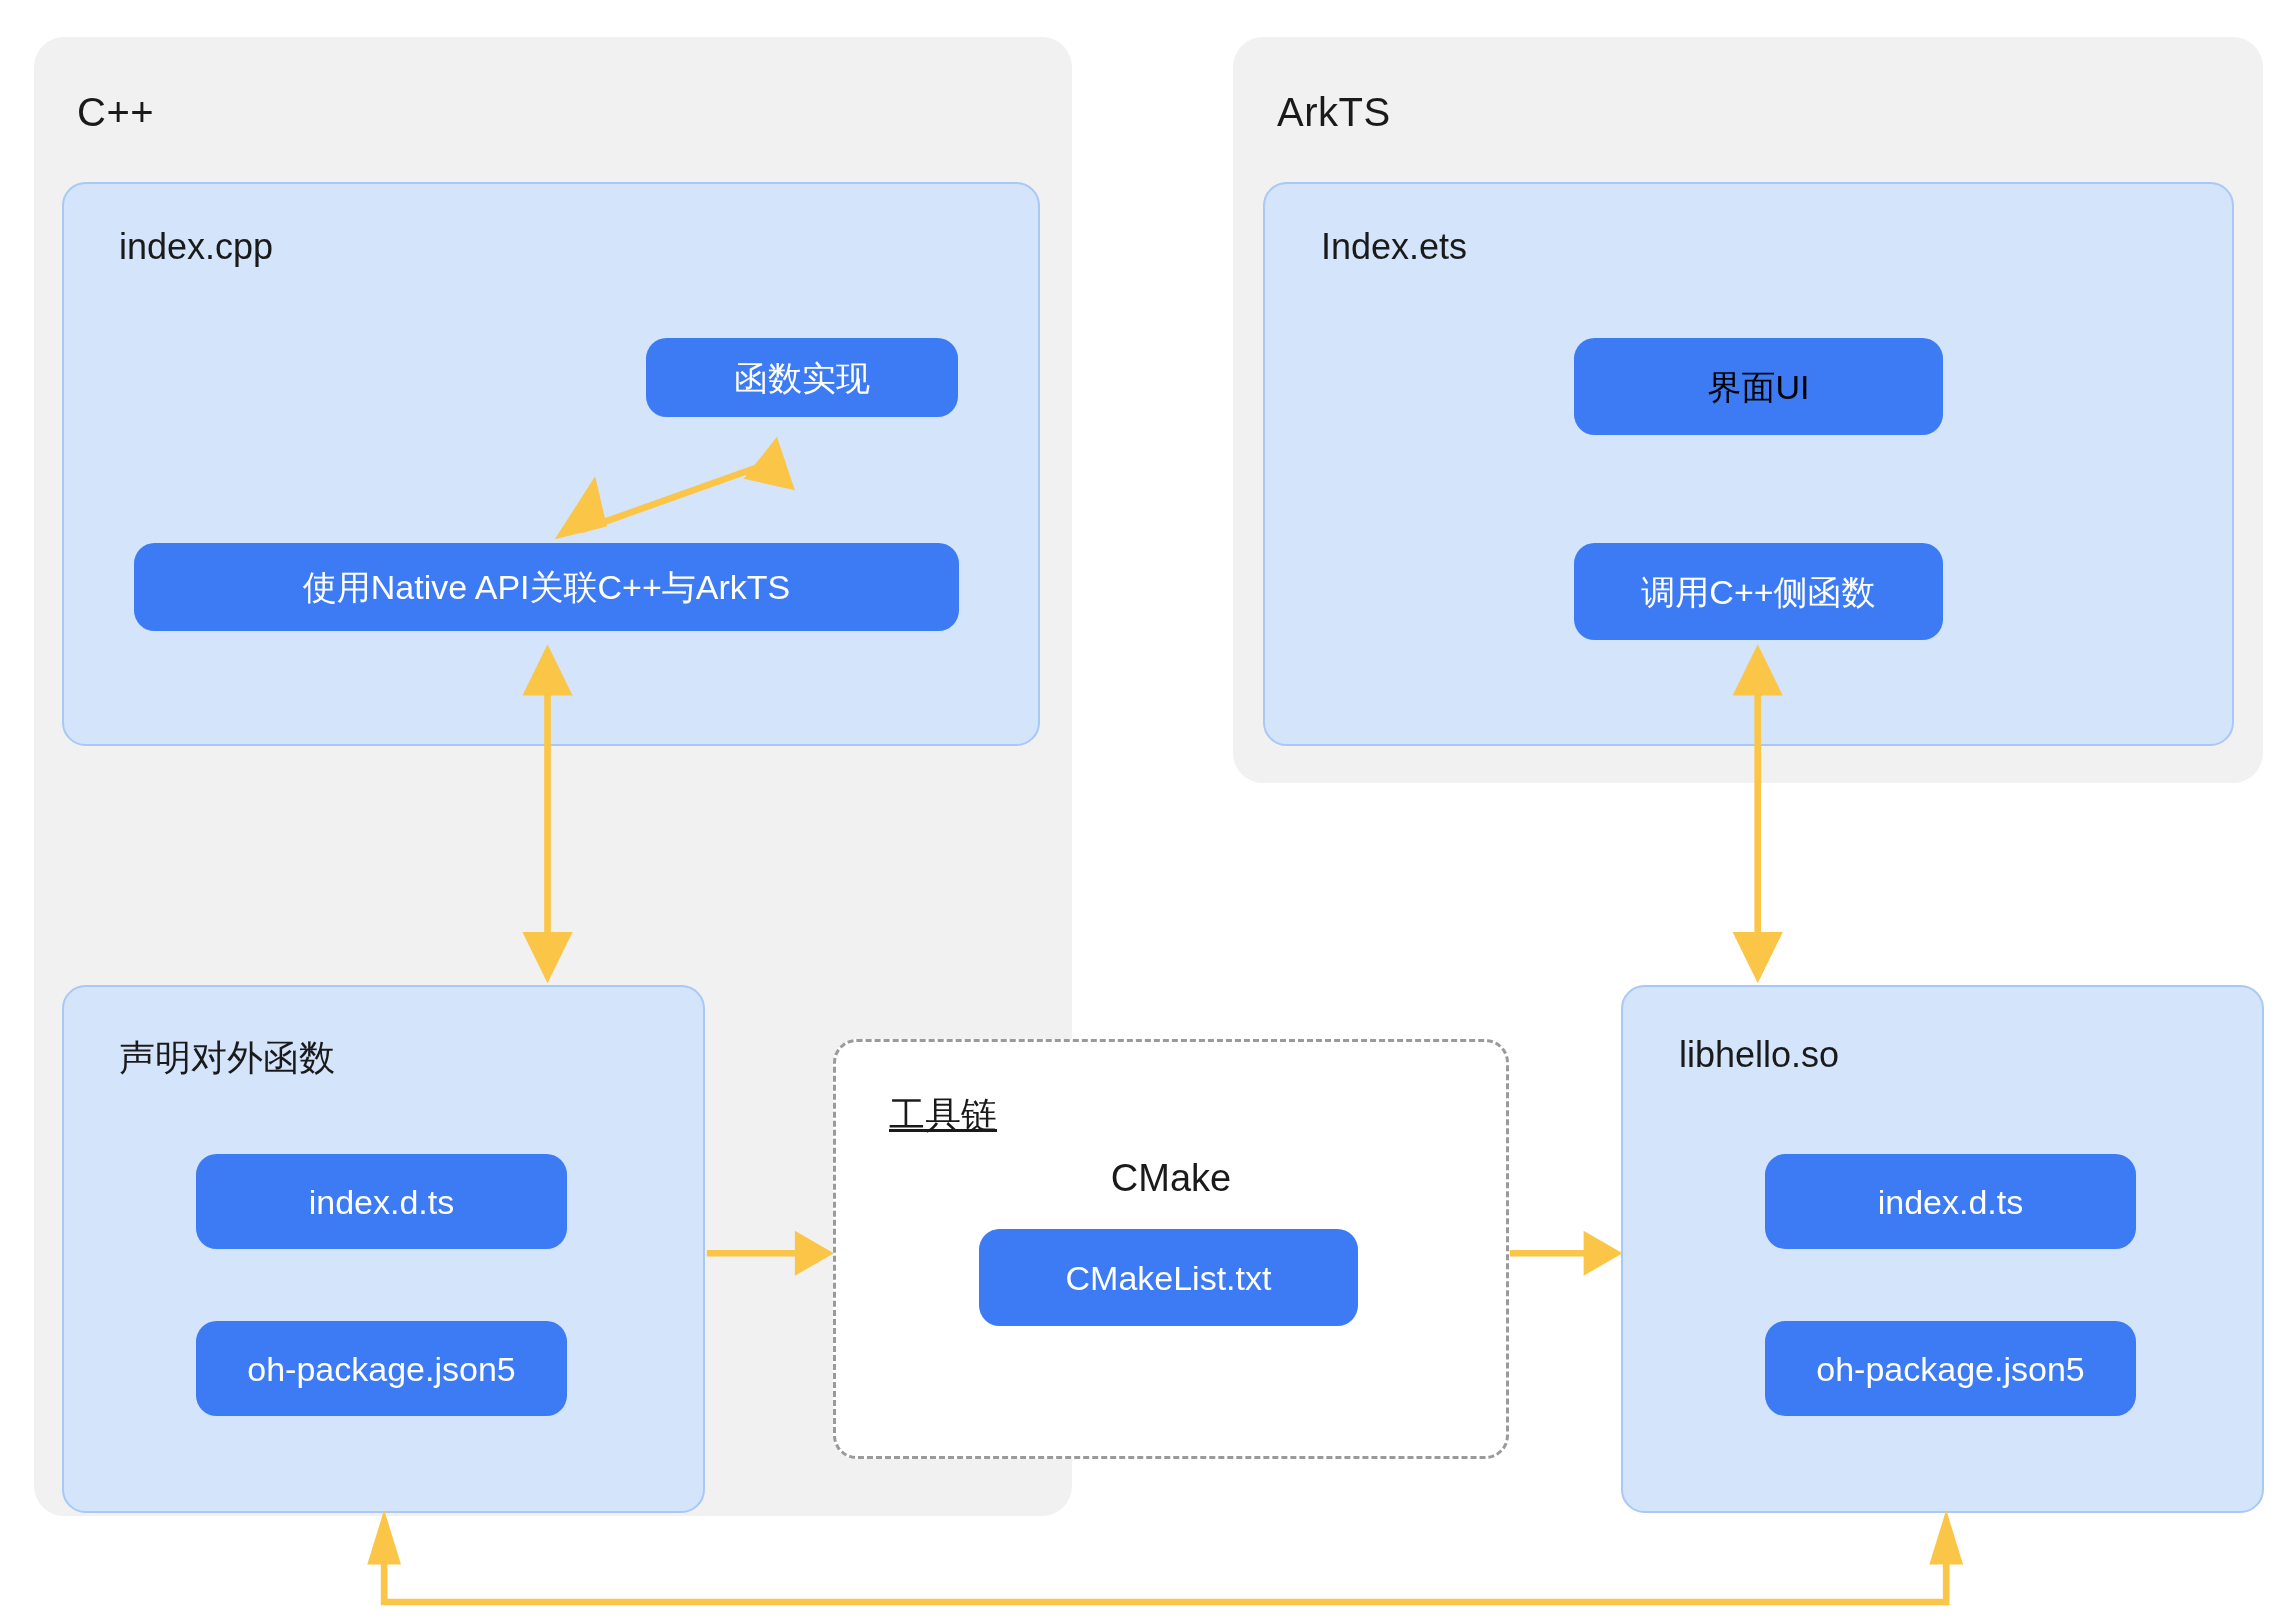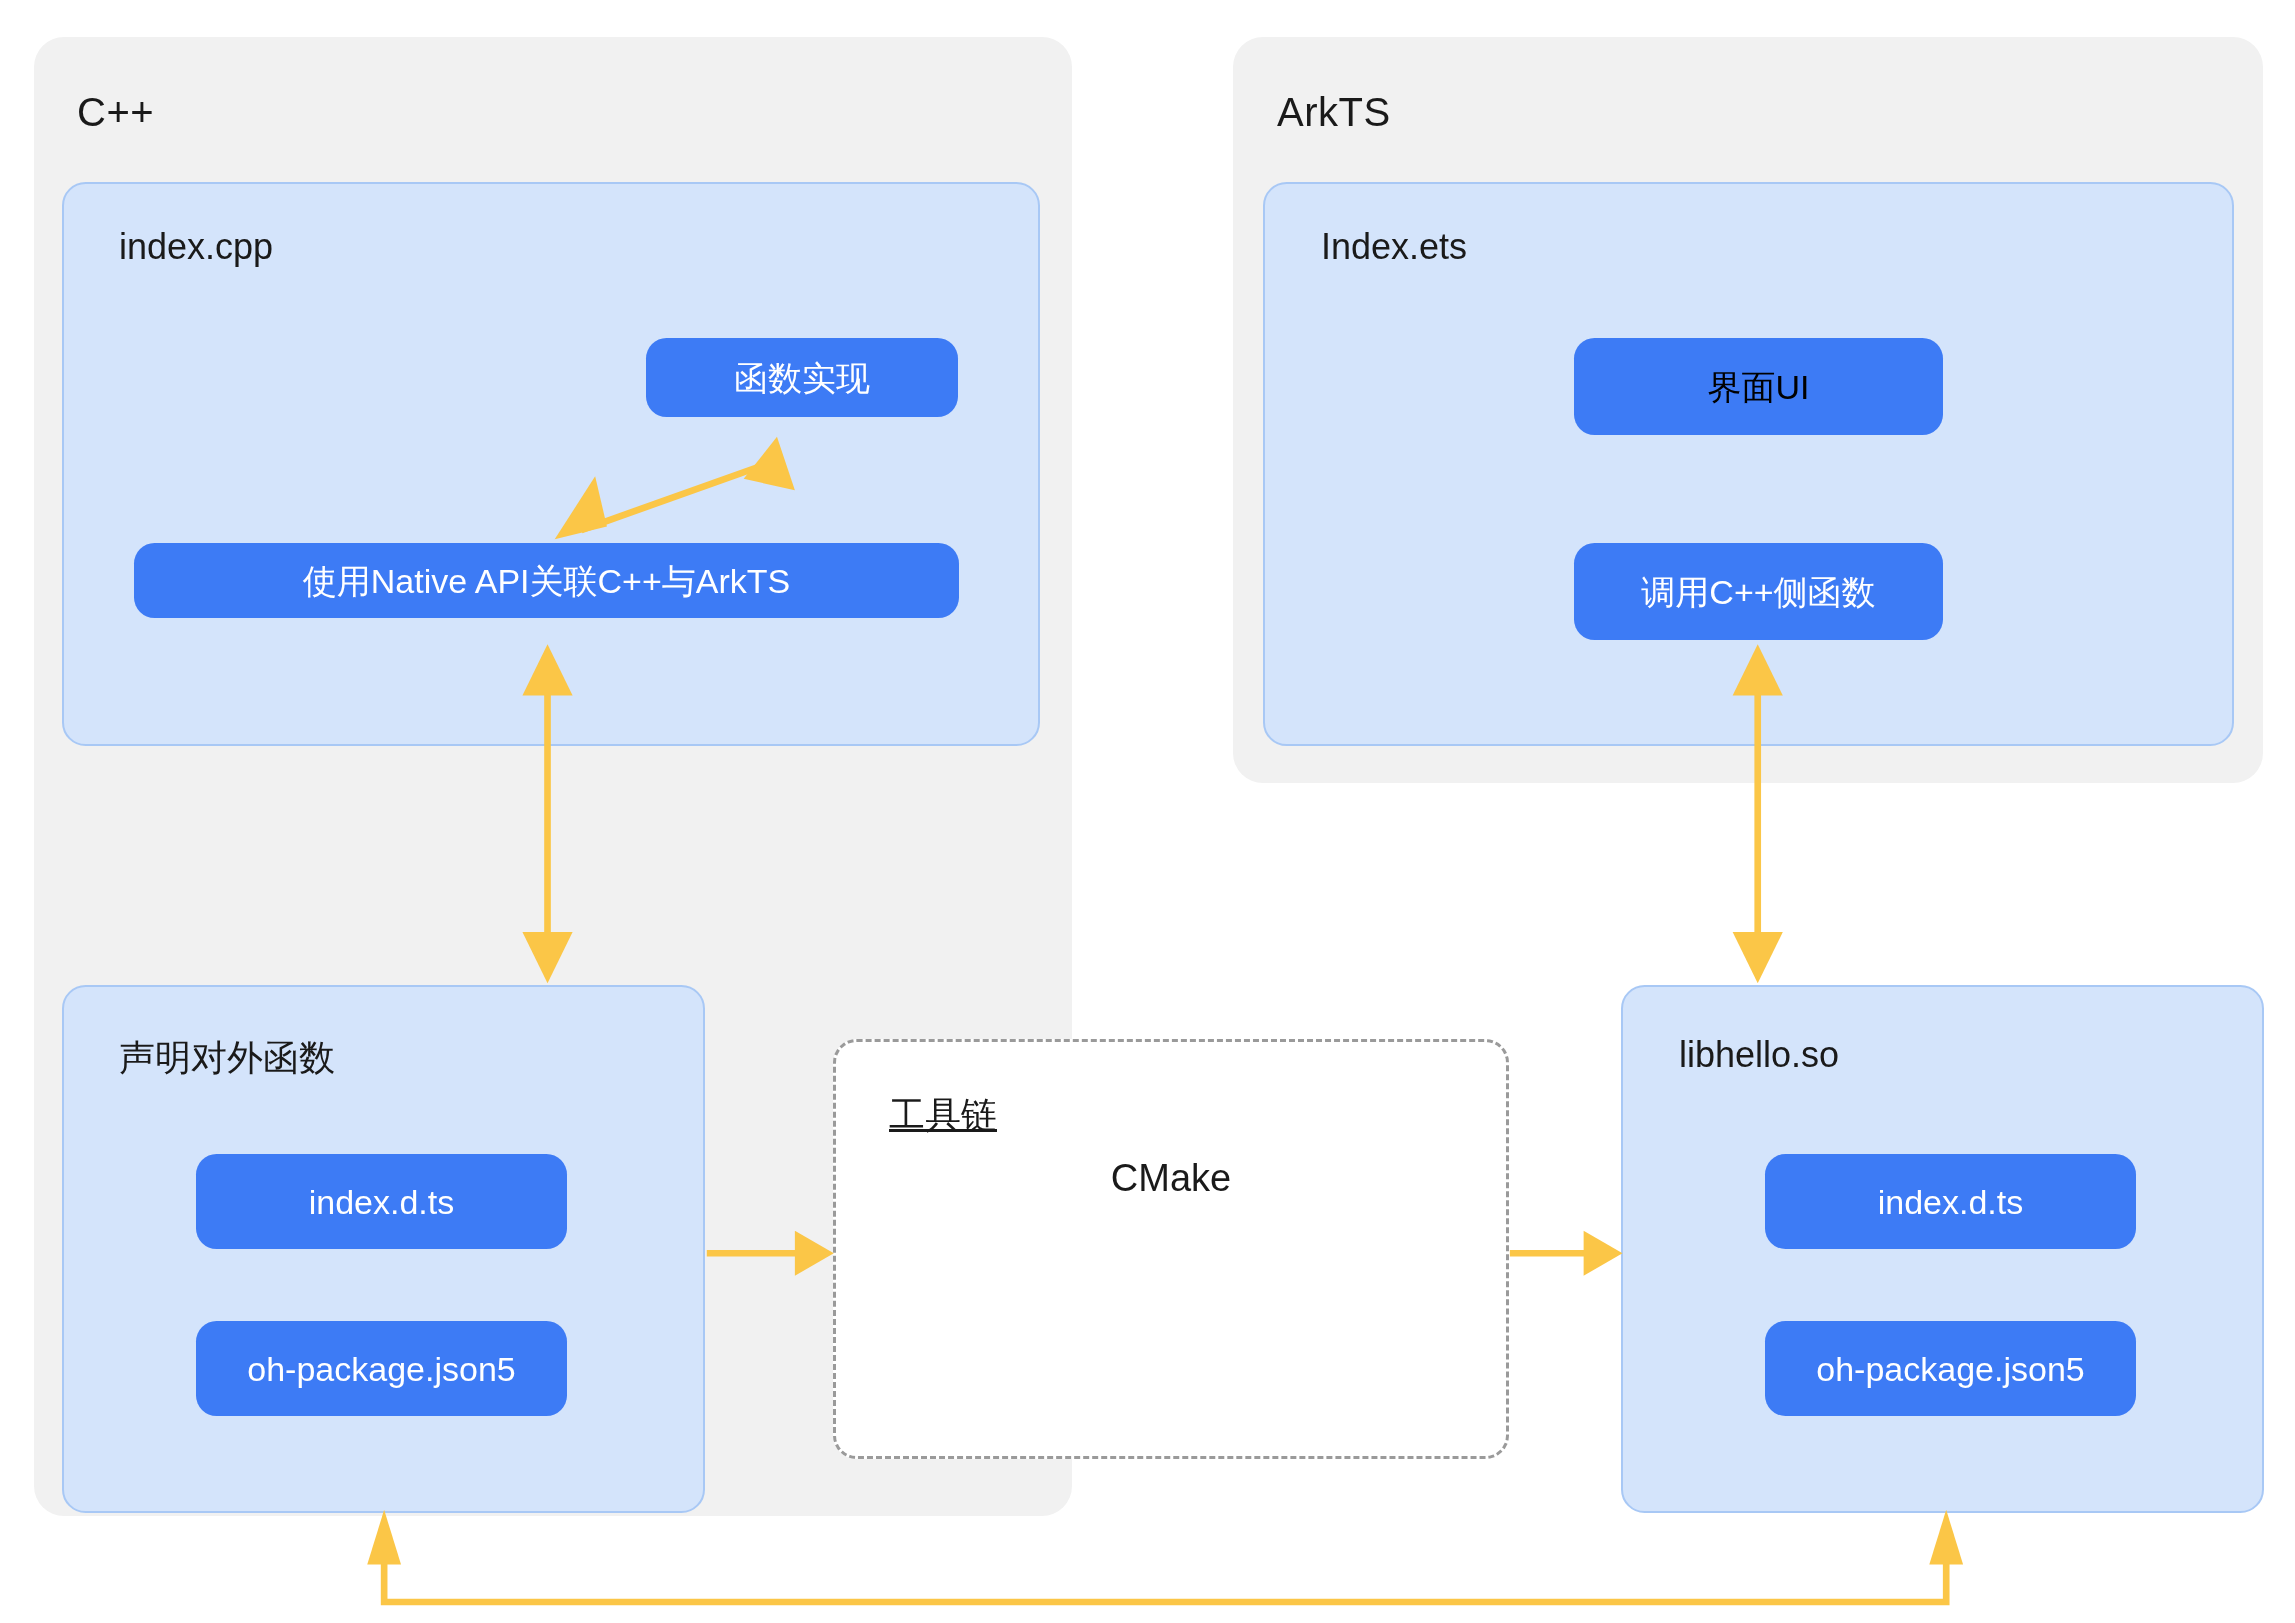--- a/index.html
+++ b/index.html
@@ -107,21 +107,21 @@
     justify-content: center;
     color: #ffffff;
     font-size: 34px;
     box-sizing: border-box;
     white-space: nowrap;
     line-height: 1;
   }
   
   #pill-includes { left: 134px;  top: 338px;  width: 312px;  height: 97px; }
   #pill-funcimpl { left: 646px; top: 338px;  width: 312px;  height: 79px; }
-  #pill-napi     { left: 134px;  top: 543px; width: 825px; height: 75px; }
+  #pill-napi     { left: 134px;  top: 543px; width: 825px; height: 88px; }
   
   #pill-ui       { left: 1574px; top: 338px;  width: 369px;  height: 97px; }
   #pill-callcpp  { left: 1574px; top: 543px; width: 369px;  height: 97px; }
   
   #pill-decl-dts  { left: 196px; top: 1154px; width: 371px; height: 95px; }
   #pill-decl-json { left: 196px; top: 1321px; width: 371px; height: 95px; }
   
   #pill-lib-dts  { left: 1765px; top: 1154px; width: 371px; height: 95px; }
   #pill-lib-json { left: 1765px; top: 1321px; width: 371px; height: 95px; }
   
@@ -216,15 +216,16 @@
 
   <div class="pill" id="pill-ui" style="background: rgb(61, 123, 245); color: #000000;">界面UI</div>
   <div class="pill" id="pill-callcpp" style="background: rgb(61, 123, 245); color: rgb(255, 255, 255);">调用C++侧函数</div>
 
   <div class="pill" id="pill-decl-dts" style="background: rgb(61, 123, 245); color: rgb(255, 255, 255);">index.d.ts</div>
   <div class="pill" id="pill-decl-json" style="background: rgb(61, 123, 245); color: rgb(255, 255, 255);">oh-package.json5</div>
 
   <div class="pill" id="pill-lib-dts" style="background: rgb(61, 123, 245); color: rgb(255, 255, 255);">index.d.ts</div>
   <div class="pill" id="pill-lib-json" style="background: rgb(61, 123, 245); color: rgb(255, 255, 255);">oh-package.json5</div>
 
+  <div class="pill" id="pill-cmakelist" style="background: rgb(61, 123, 245); color: rgb(255, 255, 255);">CMakeList.txt</div>
 
 </div>
 
 
 </body></html>

